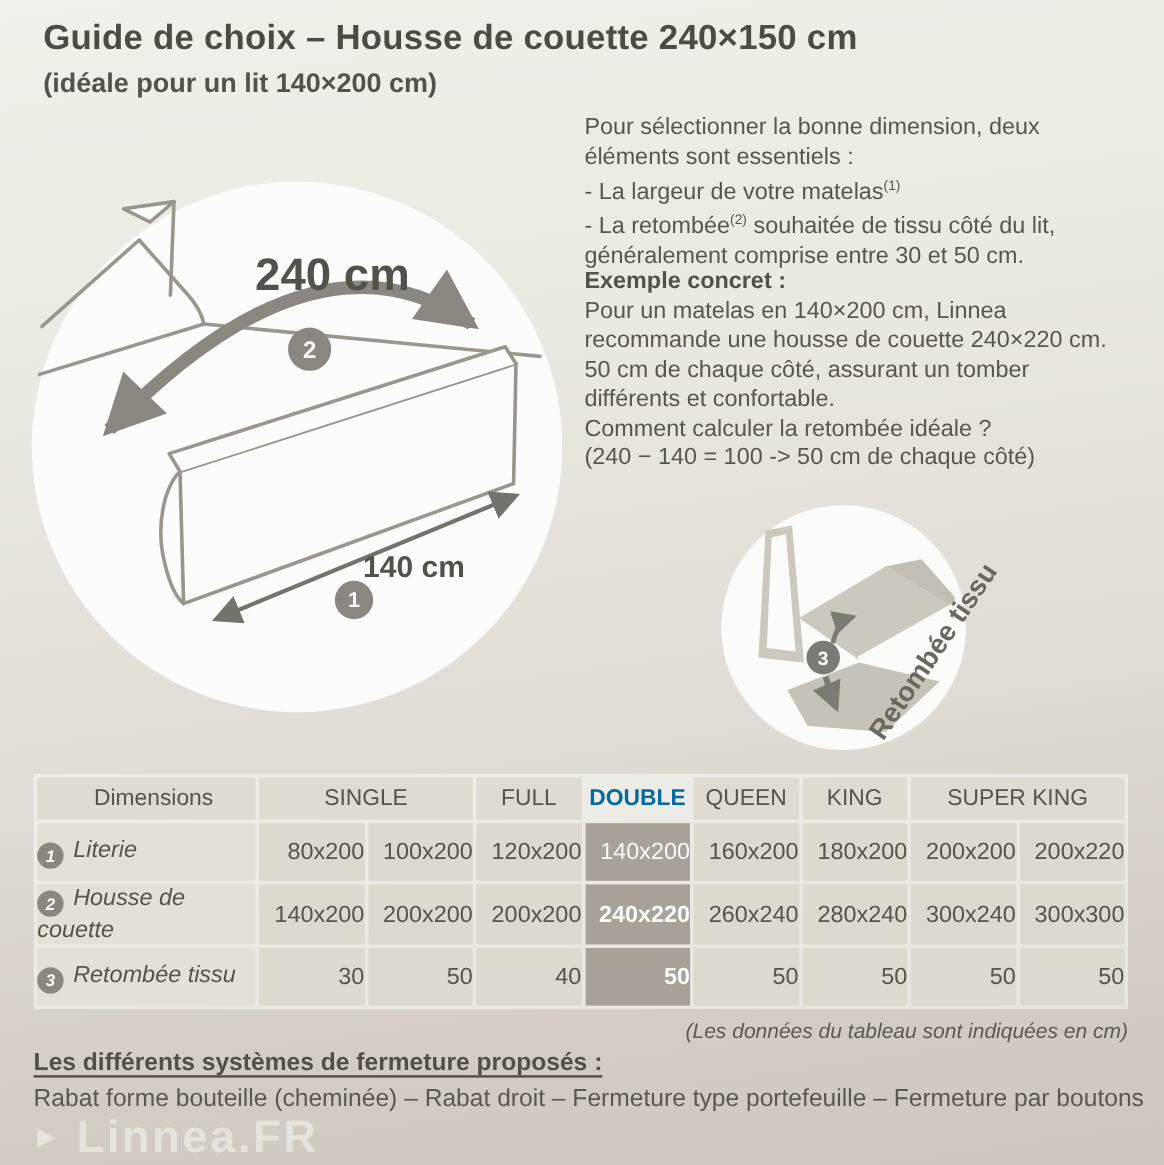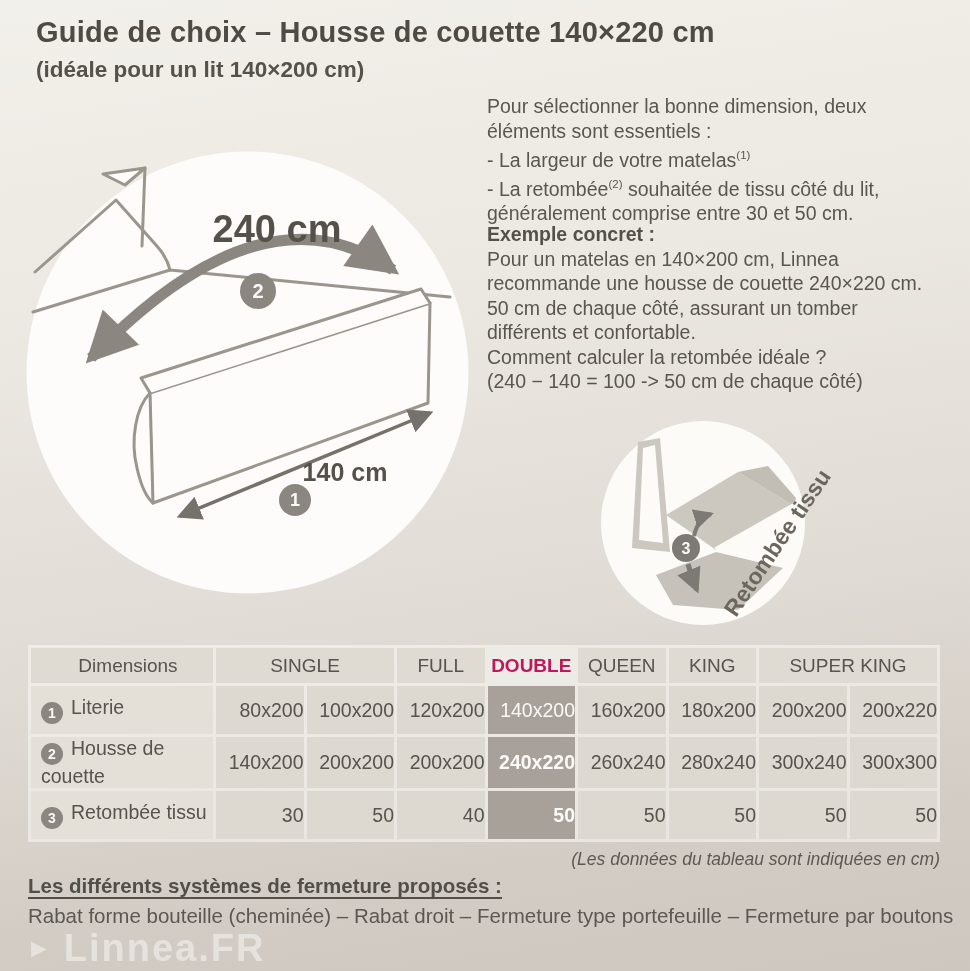--- a/index.html
+++ b/index.html
@@ -17,42 +17,42 @@
   .main-diagram{position:absolute;left:25px;top:150px;}
   .small-diagram{position:absolute;left:598px;top:410px;}
   svg text{font-family:"Liberation Sans","DejaVu Sans",sans-serif;}
   .size-table{
     position:absolute;left:28px;top:645px;width:912px;
     border-collapse:separate;border-spacing:3px;table-layout:fixed;
     background:rgba(251,250,247,0.55);
   }
   .size-table th{height:33px;background:#dfdad2;font-weight:400;font-size:19px;color:#57534d;}
   .size-table th.dim{text-align:center;padding-left:13px;}
-  .size-table th.hl-h{background:#edebe6;font-weight:600;color:#be185d;}
+  .size-table th.hl-h{background:#edebe6;font-weight:600;color:#0369a1;}
   .size-table td{height:48px;background:#ddd8d0;text-align:right;font-size:19.5px;color:#57534d;padding:0;}
-  .size-table td.rowlabel{background:#e4e0d8;text-align:left;padding-left:10px;}
+  .size-table td.rowlabel{background:#e4e0d8;text-align:left;font-style:italic;}
   .size-table td.hl{background:#a8a199;color:#fbfaf7;}
   .size-table tr.bold-hl td.hl{font-weight:bold;}
   .badge{display:inline-block;width:22px;height:22px;border-radius:50%;background:#8b8680;
     color:#faf9f6;font-size:14px;font-weight:bold;line-height:22px;text-align:center;
     margin-right:8px;vertical-align:-4px;}
   .footnote{position:absolute;left:28px;top:849px;width:912px;text-align:right;font-style:italic;font-size:17.5px;color:#5c5852;}
   .closure-title{position:absolute;left:28px;top:874px;font-size:20.5px;font-weight:600;color:#524e48;
     text-decoration:underline;text-underline-offset:4px;}
   .closure-line{position:absolute;left:28px;top:904px;font-size:20.5px;color:#5b5751;}
   .watermark{position:absolute;left:26px;top:927px;font-size:38px;font-weight:bold;
     color:rgba(255,255,255,0.45);letter-spacing:2px;}
   .watermark .play{font-size:26px;vertical-align:4px;margin-right:10px;}
 </style>
 </head>
 <body>
 
 <div class="page">
 
-  <div class="title">Guide de choix – Housse de couette 140×220 cm</div>
+  <div class="title">Guide de choix – Housse de couette 240×150 cm</div>
   <div class="subtitle">(idéale pour un lit 140×200 cm)</div>
 
   <div class="intro">
     <div>Pour sélectionner la bonne dimension, deux</div>
     <div>éléments sont essentiels :</div>
     <div><span>- La largeur de votre matelas</span><sup>(1)</sup></div>
     <div><span>- La retombée</span><sup>(2)</sup><span> souhaitée de tissu côté du lit,</span></div>
     <div>généralement comprise entre 30 et 50 cm.</div>
   </div>
 

